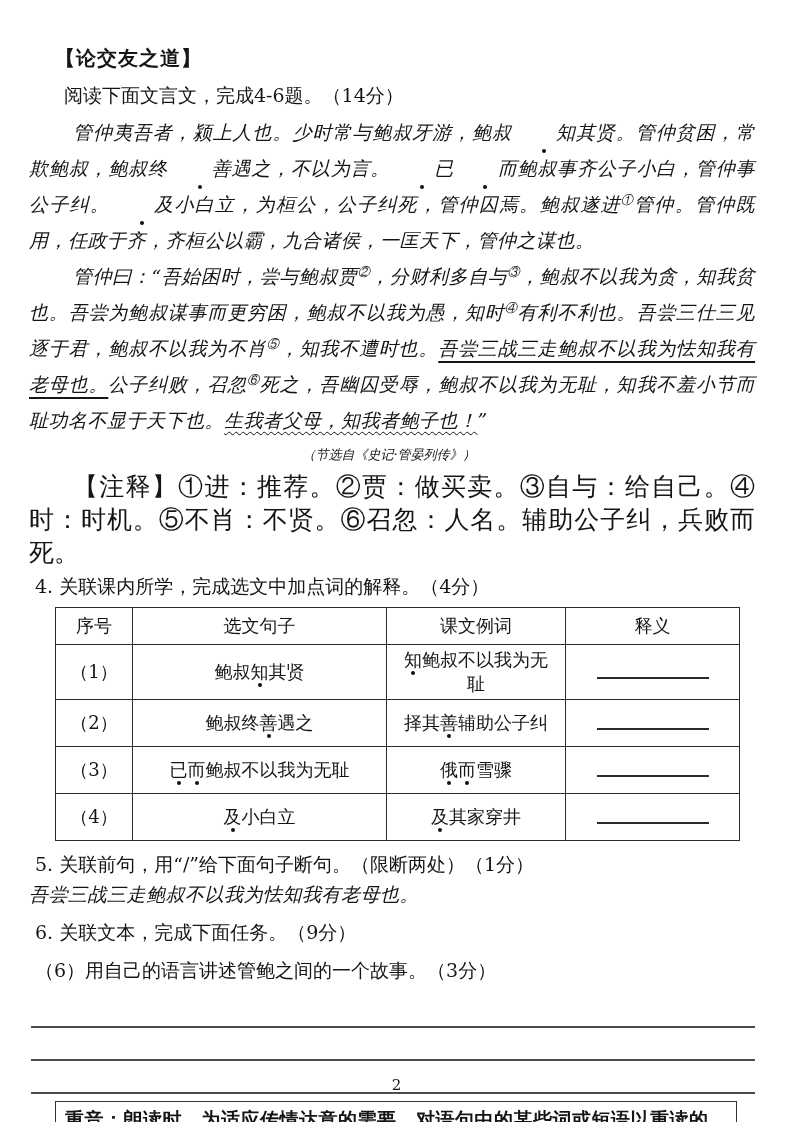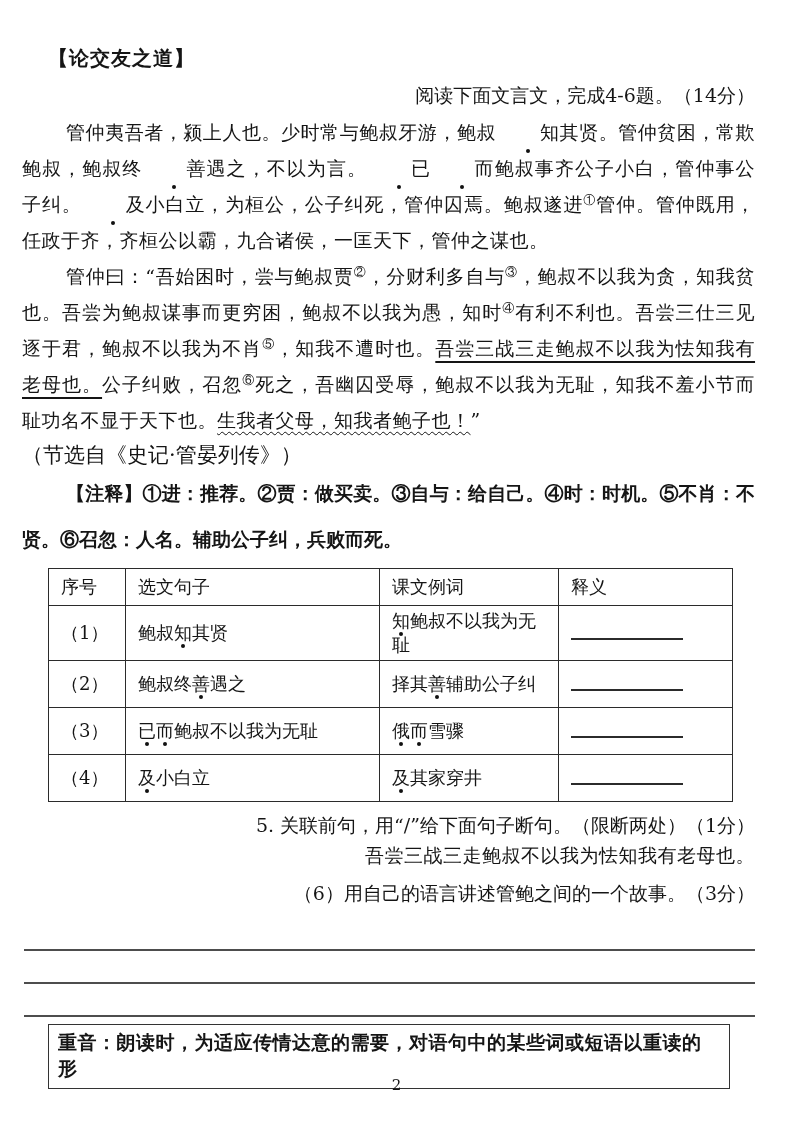--- a/index.html
+++ b/index.html
@@ -1,45 +1,45 @@
 <!DOCTYPE html>
 <html lang="zh"><head>
 <meta charset="utf-8">
 <style>
   html,body{margin:0;padding:0;background:#ffffff;}
   .page{
     width:793px;height:1122px;box-sizing:border-box;
     background:#fff;color:#151515;position:relative;
-    padding:44px 38px 0 22px;
+    padding:44px 38px 0 29px;
     font-family:"DejaVu Serif","Liberation Serif",serif;
     overflow:hidden;
   }
   h1.sec-title{
     font-family:"DejaVu Sans","Liberation Sans",sans-serif;
     font-size:20px;font-weight:700;line-height:28px;
     margin:0 0 8px 26px;letter-spacing:1px;
   }
-  p{margin:0;text-align:right;}
+  p{margin:0;}
   .intro{font-size:19px;line-height:30px;text-indent:35px;margin-bottom:4px;}
-  .kaiti{}
+  .kaiti{font-style:italic;}
   .para{
     font-size:19px;line-height:36px;text-align:justify;
     text-indent:44px;letter-spacing:0.5px;
   }
-  .source{font-size:21px;line-height:30px;text-align:left;margin:2px 6px 0 0;}
-  .notes{font-size:19px;line-height:46px;text-indent:44px;text-align:justify;font-weight:bold;}
+  .source{font-size:13px;line-height:30px;text-align:center;margin:2px 6px 0 0;}
+  .notes{font-size:25px;line-height:33px;text-indent:44px;text-align:justify;}
   .qlabel{font-size:19px;line-height:30px;margin:2px 0 0 6px;}
   .sentence{font-size:19px;line-height:30px;margin:0;letter-spacing:0.5px;}
   .mt4{margin-top:8px;}
   table.exp{
     border-collapse:collapse;table-layout:fixed;width:684px;
     margin:6px 0 4px 26px;font-size:18px;
   }
   table.exp th,table.exp td{
-    border:1.5px solid #2b2b2b;padding:3px 12px;text-align:left;
+    border:1.5px solid #2b2b2b;padding:3px 12px;text-align:center;
     font-weight:normal;vertical-align:middle;
   }
   table.exp th{height:30px;}
   table.exp td{height:40px;}
   .blank{
     display:inline-block;width:112px;height:13px;
     border-bottom:2px solid #2b2b2b;
   }
   .ans{margin:10px 0 0 2px;}
   .ans-line{height:31px;border-bottom:2px solid #4d4d4d;}
@@ -80,20 +80,21 @@
 
   <p class="intro">阅读下面文言文，完成4-6题。（14分）</p>
 
   <p class="para kaiti"><span>管仲夷吾者，颍上人也。少时常与鲍叔牙游，鲍叔</span><span class="dot-char">知</span><span>其贤。管仲贫困，常欺鲍叔，鲍叔终</span><span class="dot-char">善</span><span>遇之，不以为言。</span><span class="dot-char">已</span><span class="dot-char">而</span><span>鲍叔事齐公子小白，管仲事公子纠。</span><span class="dot-char">及</span><span>小白立，为桓公，公子纠死，管仲囚焉。鲍叔遂进</span><span class="sup">①</span><span>管仲。管仲既用，任政于齐，齐桓公以霸，九合诸侯，一匡天下，管仲之谋也。</span></p>
   <p class="para kaiti"><span>管仲曰：“吾始困时，尝与鲍叔贾</span><span class="sup">②</span><span>，分财利多自与</span><span class="sup">③</span><span>，鲍叔不以我为贪，知我贫也。吾尝为鲍叔谋事而更穷困，鲍叔不以我为愚，知时</span><span class="sup">④</span><span>有利不利也。吾尝三仕三见逐于君，鲍叔不以我为不肖</span><span class="sup">⑤</span><span>，知我不遭时也。</span><span class="u-line">吾尝三战三走鲍叔不以我为怯知我有老母也。</span><span>公子纠败，召忽</span><span class="sup">⑥</span><span>死之，吾幽囚受辱，鲍叔不以我为无耻，知我不羞小节而耻功名不显于天下也。</span><span class="u-wavy">生我者父母，知我者鲍子也！</span><span>”</span></p>
 
   <p class="source kaiti">（节选自《史记·管晏列传》）</p>
 
   <p class="notes">【注释】①进：推荐。②贾：做买卖。③自与：给自己。④时：时机。⑤不肖：不贤。⑥召忽：人名。辅助公子纠，兵败而死。</p>
 
+  <p class="qlabel">4. 关联课内所学，完成选文中加点词的解释。（4分）</p>
 
   <table class="exp">
     <colgroup>
       <col style="width:77px">
         <col style="width:254px">
         <col style="width:179px">
         <col style="width:174px">
     </colgroup>
     <tbody>
       <tr>
@@ -125,20 +126,21 @@
         <td><span class="dot-char">及</span><span>小白立</span></td>
         <td><span class="dot-char">及</span><span>其家穿井</span></td>
         <td><span class="blank"></span></td>
       </tr>
     </tbody>
   </table>
 
   <p class="qlabel mt4">5. 关联前句，用“/”给下面句子断句。（限断两处）（1分）</p>
   <p class="sentence kaiti">吾尝三战三走鲍叔不以我为怯知我有老母也。</p>
 
+  <p class="qlabel mt4">6. 关联文本，完成下面任务。（9分）</p>
   <p class="qlabel mt4">（6）用自己的语言讲述管鲍之间的一个故事。（3分）</p>
 
   <div class="ans">
     <div class="ans-line"></div>
     <div class="ans-line"></div>
     <div class="ans-line"></div>
   </div>
 
 
   <div class="hint-box">

